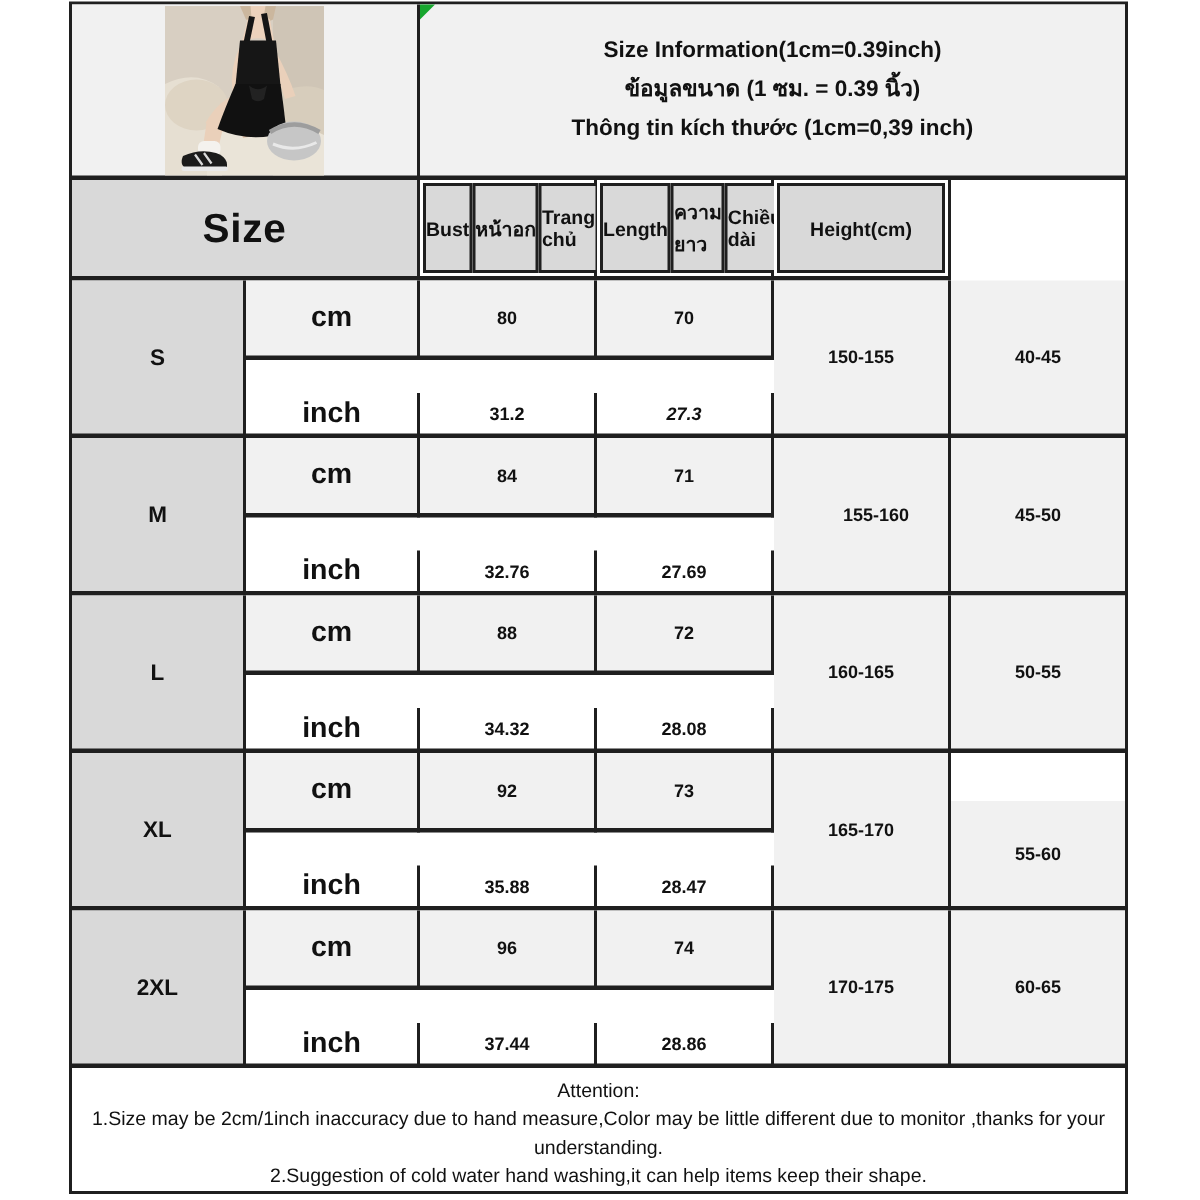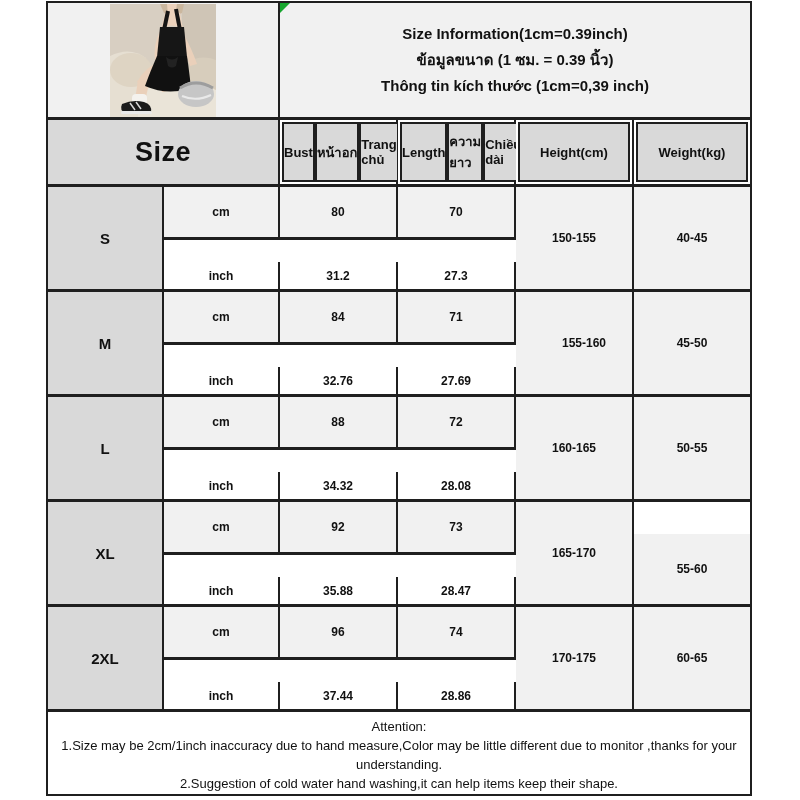--- a/index.html
+++ b/index.html
@@ -32,21 +32,21 @@
 
   
   .size-head{grid-column:1/3;grid-row:2;font-size:27px;letter-spacing:.5px;}
   .head-cell{background:#fff;padding:2px;align-items:stretch;justify-content:stretch;flex-direction:row;row-gap:2px;}
   .hbox{flex:1;border:2px solid #1f1f1f;background:#d9d9d9;display:flex;align-items:center;justify-content:center;font-size:13px;}
   .hbox.th{font-size:13px;}
 
   
   .size-label{font-size:15px;}
   .val{font-size:12px;}
-  .unit{font-size:12px;}
+  .unit{font-size:19px;}
 
   
   .attn{grid-column:1/7;grid-row:13;flex-direction:column;justify-content:flex-start;
         font-weight:normal;font-size:13px;line-height:19px;padding:5px 6px 0 6px;text-align:center;}
 
   svg{display:block;}
 </style>
 </head>
 <body>
 
@@ -104,31 +104,28 @@
       <div class="hbox">Trang chủ</div>
     </div>
     <div class="c head-cell" style="grid-column:4;grid-row:2;">
       <div class="hbox">Length</div>
       <div class="hbox th">ความยาว</div>
       <div class="hbox">Chiều dài</div>
     </div>
     <div class="c head-cell" style="grid-column:5;grid-row:2;">
       <div class="hbox">Height(cm)</div>
     </div>
-    <div class="c head-cell no-r" style="grid-column:6;grid-row:2;">
-      <div class="hbox">Weight(kg)</div>
-    </div>
 
     <div class="c bg-gray size-label" style="grid-column:1;grid-row:3/5;">S</div>
     <div class="c bg-light unit" style="grid-column:2;grid-row:3;">cm</div>
     <div class="c bg-light val" style="grid-column:3;grid-row:3;">80</div>
     <div class="c bg-light val" style="grid-column:4;grid-row:3;">70</div>
     <div class="c bg-white unit" style="grid-column:2;grid-row:4;">inch</div>
     <div class="c bg-white val" style="grid-column:3;grid-row:4;">31.2</div>
-    <div class="c bg-white val" style="grid-column:4;grid-row:4;">27.3</div>
+    <div class="c bg-white val" style="grid-column:4;grid-row:4;font-style:italic;">27.3</div>
     <div class="c bg-light val" style="grid-column:5;grid-row:3/5;">150-155</div>
     <div class="c bg-light val no-r" style="grid-column:6;grid-row:3/5;">40-45</div>
 
     <div class="c bg-gray size-label" style="grid-column:1;grid-row:5/7;">M</div>
     <div class="c bg-light unit" style="grid-column:2;grid-row:5;">cm</div>
     <div class="c bg-light val" style="grid-column:3;grid-row:5;">84</div>
     <div class="c bg-light val" style="grid-column:4;grid-row:5;">71</div>
     <div class="c bg-white unit" style="grid-column:2;grid-row:6;">inch</div>
     <div class="c bg-white val" style="grid-column:3;grid-row:6;">32.76</div>
     <div class="c bg-white val" style="grid-column:4;grid-row:6;">27.69</div>

